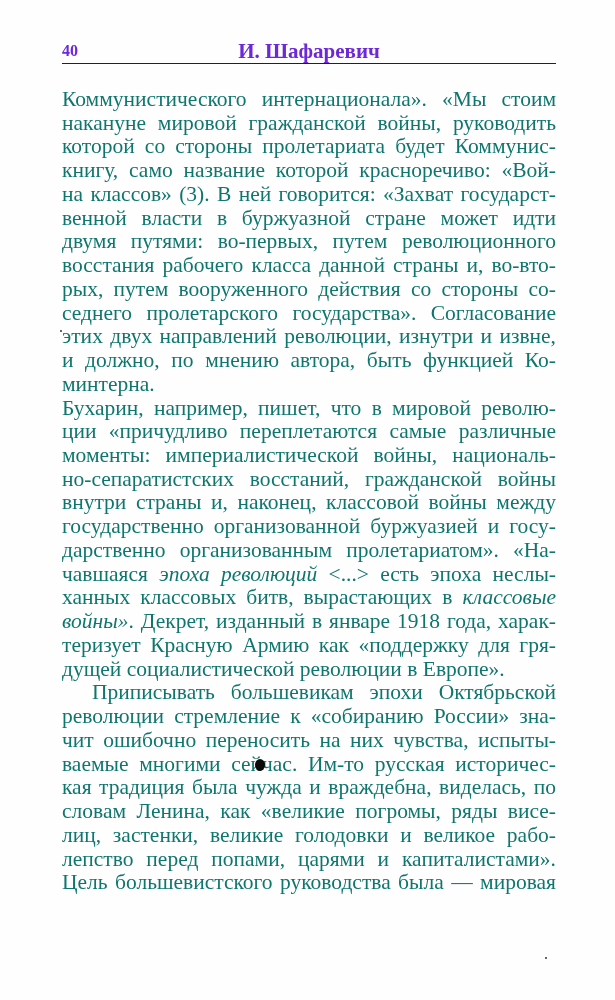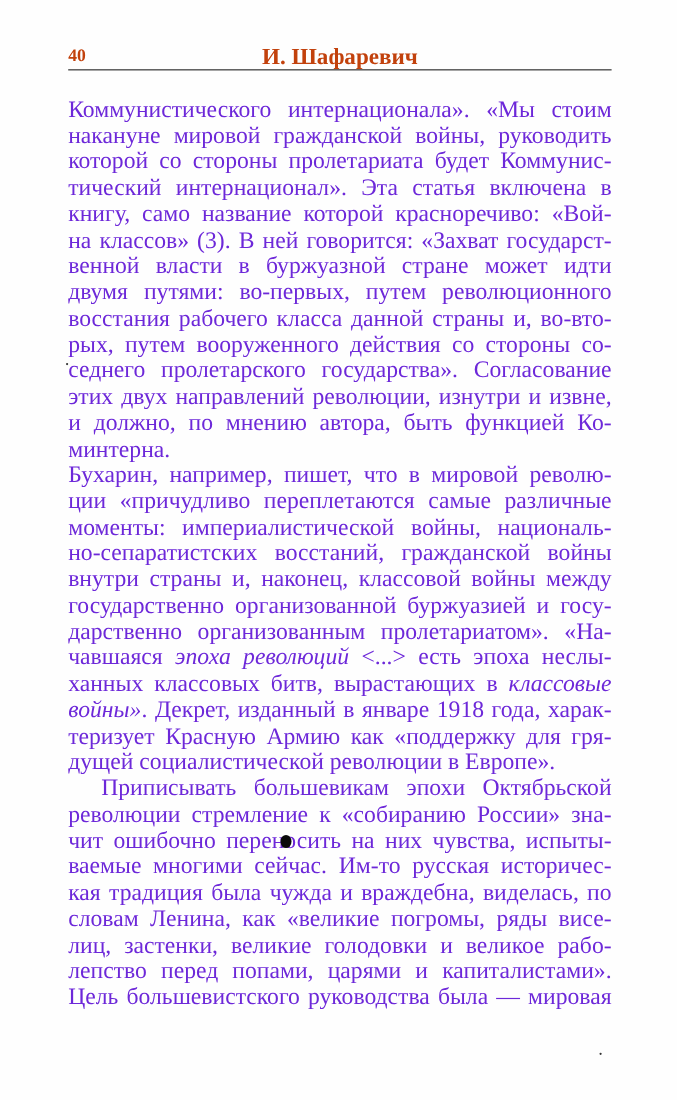--- a/index.html
+++ b/index.html
@@ -1,24 +1,24 @@
 <!DOCTYPE html>
 <html><head>
 <meta charset="utf-8">
 <style>
   html, body { margin: 0; padding: 0; background: #ffffff; }
   body { width: 615px; height: 1000px; position: relative; overflow: hidden; }
   .page { position: absolute; left: 0; top: 0; width: 615px; height: 1000px; background: #fefefe; }
   .running-head { position: absolute; left: 62px; top: 42px; width: 494px; height: 20px;
-    font-family: "Liberation Serif", serif; font-weight: bold; color: #c2410c; }
+    font-family: "Liberation Serif", serif; font-weight: bold; color: #6d28d9; }
   .page-number { position: absolute; left: 0; top: 0; font-size: 16px; line-height: 18px; }
   .author { position: absolute; left: 0; width: 494px; top: 0; text-align: center; font-size: 21px; line-height: 18px; }
   .rule { position: absolute; left: 62px; top: 63px; width: 494px; height: 0; border-top: 1.5px solid #222; }
   .body { position: absolute; left: 62px; top: 88px; width: 494px;
-    font-family: "Liberation Serif", serif; font-size: 21.5px; color: #6d28d9; }
+    font-family: "Liberation Serif", serif; font-size: 21.5px; color: #0f766e; }
   .line { display: block; height: 23.74px; line-height: 23.74px; white-space: nowrap;
     text-align: justify; text-align-last: justify; }
   .line.last { text-align-last: left; }
   .line.indent { padding-left: 30px; }
   .line em, .line .it { }
   .blot { position: absolute; width: 10px; height: 12px; border-radius: 50%; background: #0a0a0a; }
   .speck { position: absolute; width: 2px; height: 2px; border-radius: 50%; background: #333; }
 </style>
 </head>
 <body>
@@ -28,21 +28,20 @@
   <div class="running-head">
     <span class="page-number">40</span>
     <span class="author">И. Шафаревич</span>
   </div>
   <div class="rule"></div>
 
   <div class="body">
     <span class="line">Коммунистического интернационала». «Мы стоим</span>
     <span class="line">накануне мировой гражданской войны, руководить</span>
     <span class="line">которой со стороны пролетариата будет Коммунис-</span>
-    <span class="line">тический интернационал». Эта статья включена в</span>
     <span class="line">книгу, само название которой красноречиво: «Вой-</span>
     <span class="line">на классов» (3). В ней говорится: «Захват государст-</span>
     <span class="line">венной власти в буржуазной стране может идти</span>
     <span class="line">двумя путями: во-первых, путем революционного</span>
     <span class="line">восстания рабочего класса данной страны и, во-вто-</span>
     <span class="line">рых, путем вооруженного действия со стороны со-</span>
     <span class="line">седнего пролетарского государства». Согласование</span>
     <span class="line">этих двух направлений революции, изнутри и извне,</span>
     <span class="line">и должно, по мнению автора, быть функцией Ко-</span>
     <span class="line last">минтерна.</span>

